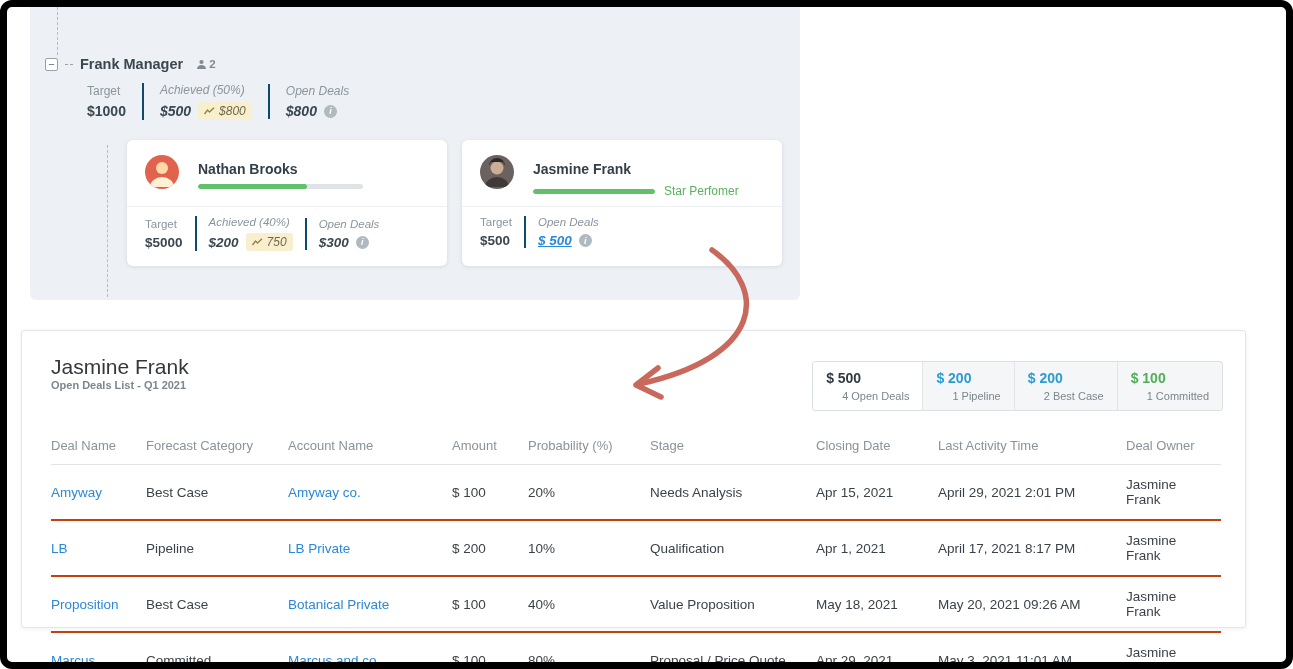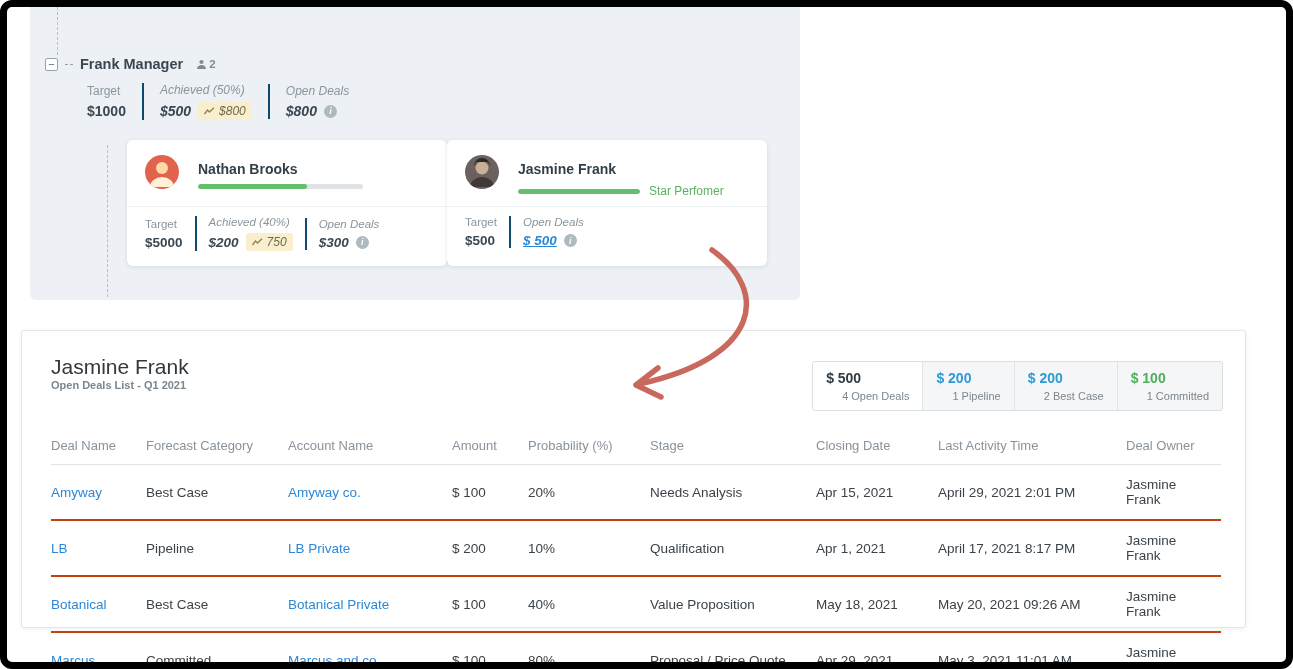--- a/index.html
+++ b/index.html
@@ -26,21 +26,21 @@
   .stat { padding:0 16px; }
   .stat:first-child { padding-left:0; }
   .stat + .stat { border-left:2px solid #0c4a6e;font-style:italic; }
   .stat-label { font-size:12px; color:#8a959d; }
   .stat-value { margin-top:5px; font-size:14px; font-weight:700; color:#3a4750; display:flex; align-items:center; gap:7px; }
   .chip { background:#f9efcf; border-radius:3px; padding:2px 6px; font-size:12px; font-weight:400; color:#6e6a47;
           display:inline-flex; align-items:center; gap:4px; }
   .info-dot { width:13px; height:13px; border-radius:50%; background:#aeb9c0; color:#fff; font-size:9px; font-weight:700;
               display:inline-flex; align-items:center; justify-content:center; cursor:pointer; }
 
-  .cards { position:absolute; left:97px; top:133px; display:flex; }
+  .cards { position:absolute; left:97px; top:133px; display:flex; gap:15px; }
   .rep-card { width:320px; height:126px; background:#fff; border-radius:6px; box-shadow:0 1px 4px rgba(40,60,80,.12); position:relative; }
   .avatar { position:absolute; left:18px; top:15px; width:34px; height:34px; border-radius:50%; overflow:hidden; }
   .rep-name { position:absolute; left:71px; top:21px; font-size:14px; font-weight:700; color:#333f48; }
   .bar-row { position:absolute; left:71px; top:44px; display:flex; align-items:center; gap:9px; }
   .bar { height:5px; background:#dfe3e6; border-radius:3px; overflow:hidden; }
   .bar .fill { height:100%; background:#62c06a; border-radius:3px; }
   .nathan .bar { width:165px; } .nathan .fill { width:66%; }
   .jasmine .bar { width:122px; } .jasmine .fill { width:100%; }
   .star-badge { font-size:12px; color:#5cb05e; white-space:nowrap; }
   .card-divider { position:absolute; left:0; right:0; top:66px; border-top:1px solid #eef1f3; }
@@ -275,21 +275,21 @@
               <td>Pipeline</td>
               <td><a class="cell-link">LB Private</a></td>
               <td>$ 200</td>
               <td>10%</td>
               <td>Qualification</td>
               <td>Apr 1, 2021</td>
               <td>April 17, 2021 8:17 PM</td>
               <td>Jasmine Frank</td>
             </tr>
             <tr>
-              <td><a class="cell-link">Botanical</a></td>
+              <td><a class="cell-link">Proposition</a></td>
               <td>Best Case</td>
               <td><a class="cell-link">Botanical Private</a></td>
               <td>$ 100</td>
               <td>40%</td>
               <td>Value Proposition</td>
               <td>May 18, 2021</td>
               <td>May 20, 2021 09:26 AM</td>
               <td>Jasmine Frank</td>
             </tr>
             <tr>

